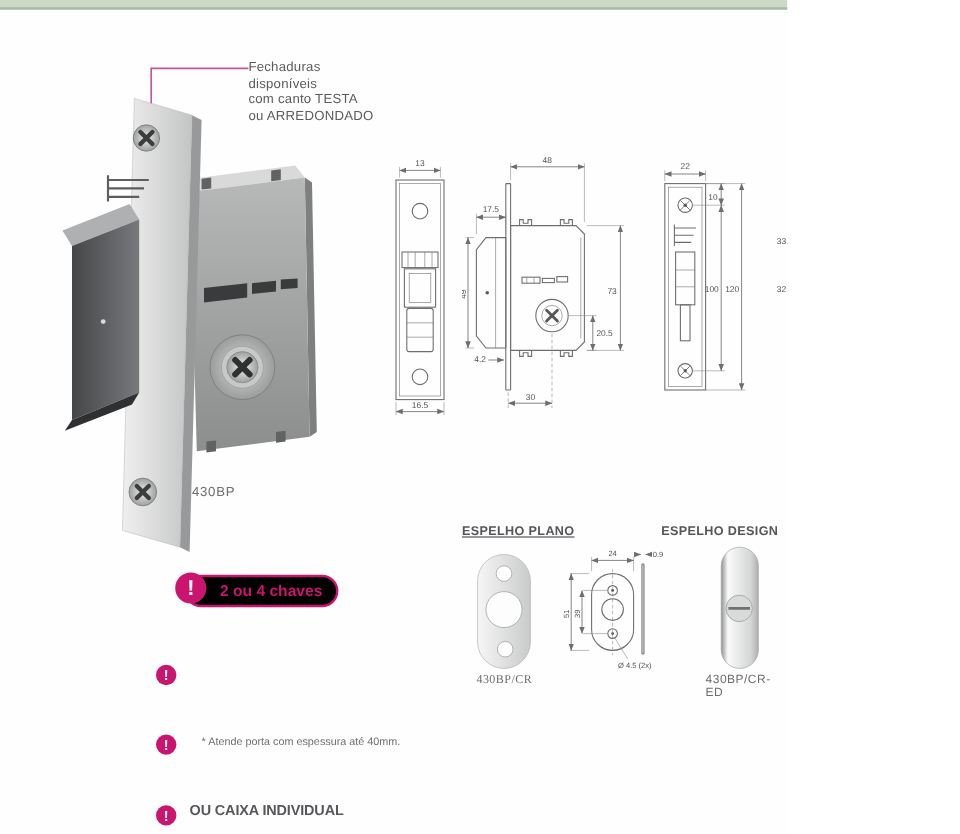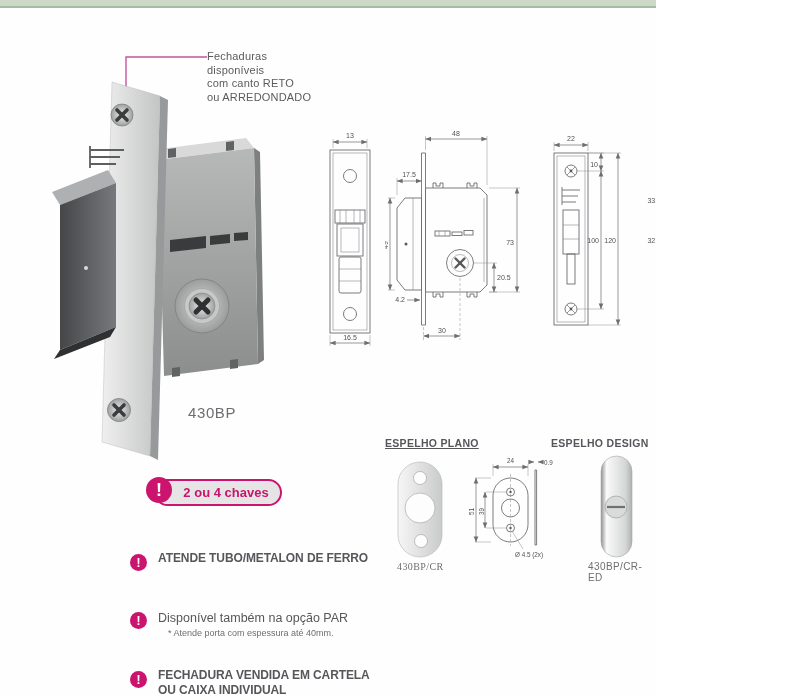--- a/index.html
+++ b/index.html
@@ -1,58 +1,58 @@
 <!DOCTYPE html>
 <html><head>
 <meta charset="utf-8">
 <style>
   html,body{margin:0;padding:0;background:#fff;}
   .page{position:relative;width:656px;height:695px;background:#fefefe;overflow:hidden;
         font-family:"Liberation Sans",sans-serif;color:#58595b;}
   .abs{position:absolute;}
   .top-band{left:0;top:0;width:800px;height:6px;background:#cdd9c8;border-bottom:2px solid #a4bda2;}
   .annotation{left:207px;top:50px;font-size:11px;line-height:13.5px;color:#5a5b5e;letter-spacing:.2px;}
-  .code-label{font-size:15px;color:#6d6e71;letter-spacing:.6px;padding-left:28px;}
+  .code-label{font-size:11px;color:#6d6e71;letter-spacing:.6px;}
   .sec-title{font-size:13px;font-weight:bold;color:#55565a;letter-spacing:.3px;}
   .sub-title{font-size:10.5px;font-weight:bold;color:#55565a;letter-spacing:.3px;}
   .ct-title{font-size:11.5px;font-weight:bold;color:#55565a;letter-spacing:.4px;}
   .mini-code{font-size:10px;color:#6d6e71;letter-spacing:.4px;}
   
   svg .outline{fill:none;stroke:#6d6e71;stroke-width:.9;}
   svg .thin{fill:none;stroke:#7d7f82;stroke-width:.55;}
   svg .dim{stroke:#6d6e71;stroke-width:.7;fill:none;}
   svg .ext{stroke:#8a8c8e;stroke-width:.5;fill:none;}
   svg .cl{stroke:#8a8c8e;stroke-width:.5;fill:none;stroke-dasharray:3 2;}
   svg text{font-family:"Liberation Sans",sans-serif;}
   svg .dl{font-size:7px;fill:#4f5154;}
   svg .dls{font-size:6.3px;fill:#4f5154;}
   svg .dark{fill:#3a3b3d;stroke:none;}
   
   .badge-pill{position:absolute;left:8px;top:2px;width:108px;height:23px;border:2px solid #cb146e;
-              border-radius:14px;background:#e5e5e5;display:flex;align-items:center;justify-content:center;
+              border-radius:14px;background:#000000;display:flex;align-items:center;justify-content:center;
               padding-left:16px;font-size:13px;font-weight:bold;color:#cb146e;}
   .badge-circle{position:absolute;left:0;top:0;width:26px;height:26px;border-radius:50%;background:#cb146e;
                 color:#fff;font-weight:bold;font-size:18px;display:flex;align-items:center;justify-content:center;}
   .feat-icon{width:17px;height:17px;border-radius:50%;background:#cb146e;color:#fff;font-weight:bold;
              font-size:12px;display:flex;align-items:center;justify-content:center;}
   .feat-text-bold{font-size:12px;font-weight:bold;line-height:15px;color:#56575a;letter-spacing:-.1px;}
   .feat-text{font-size:12.5px;line-height:15px;color:#56575a;}
   .feat-note{font-size:9px;color:#6d6e71;margin-top:2px;margin-left:10px;}
 </style>
 </head>
 <body>
 
 <div class="page">
 
   <div class="abs top-band"></div>
 
   <div class="abs annotation">
     <div>Fechaduras</div>
     <div>disponíveis</div>
-    <div>com canto RETO</div>
+    <div>com canto TESTA</div>
     <div>ou ARREDONDADO</div>
   </div>
   <svg class="abs" style="left:112px;top:48px;" width="100" height="60">
     <polyline points="95,9 14,9 14,44" fill="none" stroke="#c2559b" stroke-width="1.4"></polyline>
     <polygon points="9,43 19,43 14,53" fill="#c2559b"></polygon>
   </svg>
 
   <svg class="abs" style="left:40px;top:60px;" width="260" height="400" viewBox="0 0 260 400">
     <defs>
       <linearGradient id="gPlate" x1="0" y1="0" x2="1" y2="0">
@@ -388,33 +388,30 @@
   <div class="abs mini-code" style="left:588px;top:561px;">430BP/CR-ED</div>
 
   <div class="abs" style="left:146px;top:477px;width:130px;height:28px;">
     <div class="badge-pill">2 ou 4 chaves</div>
     <div class="badge-circle">!</div>
   </div>
 
   <div class="abs" style="left:130px;top:551px;display:flex;gap:11px;">
     <div class="feat-icon" style="margin-top:3px;">!</div>
     <div>
-      <div class="feat-text-bold">ATENDE TUBO/METALON DE FERRO</div>
     </div>
   </div>
 
   <div class="abs" style="left:130px;top:611px;display:flex;gap:11px;">
     <div class="feat-icon" style="margin-top:1px;">!</div>
     <div>
-      <div class="feat-text">Disponível também na opção PAR</div>
       <div class="feat-note">* Atende porta com espessura até 40mm.</div>
     </div>
   </div>
 
   <div class="abs" style="left:130px;top:668px;display:flex;gap:11px;">
     <div class="feat-icon" style="margin-top:3px;">!</div>
     <div>
-      <div class="feat-text-bold">FECHADURA VENDIDA EM CARTELA</div>
       <div class="feat-text-bold">OU CAIXA INDIVIDUAL</div>
     </div>
   </div>
 
 </div>
 
 </body></html>

